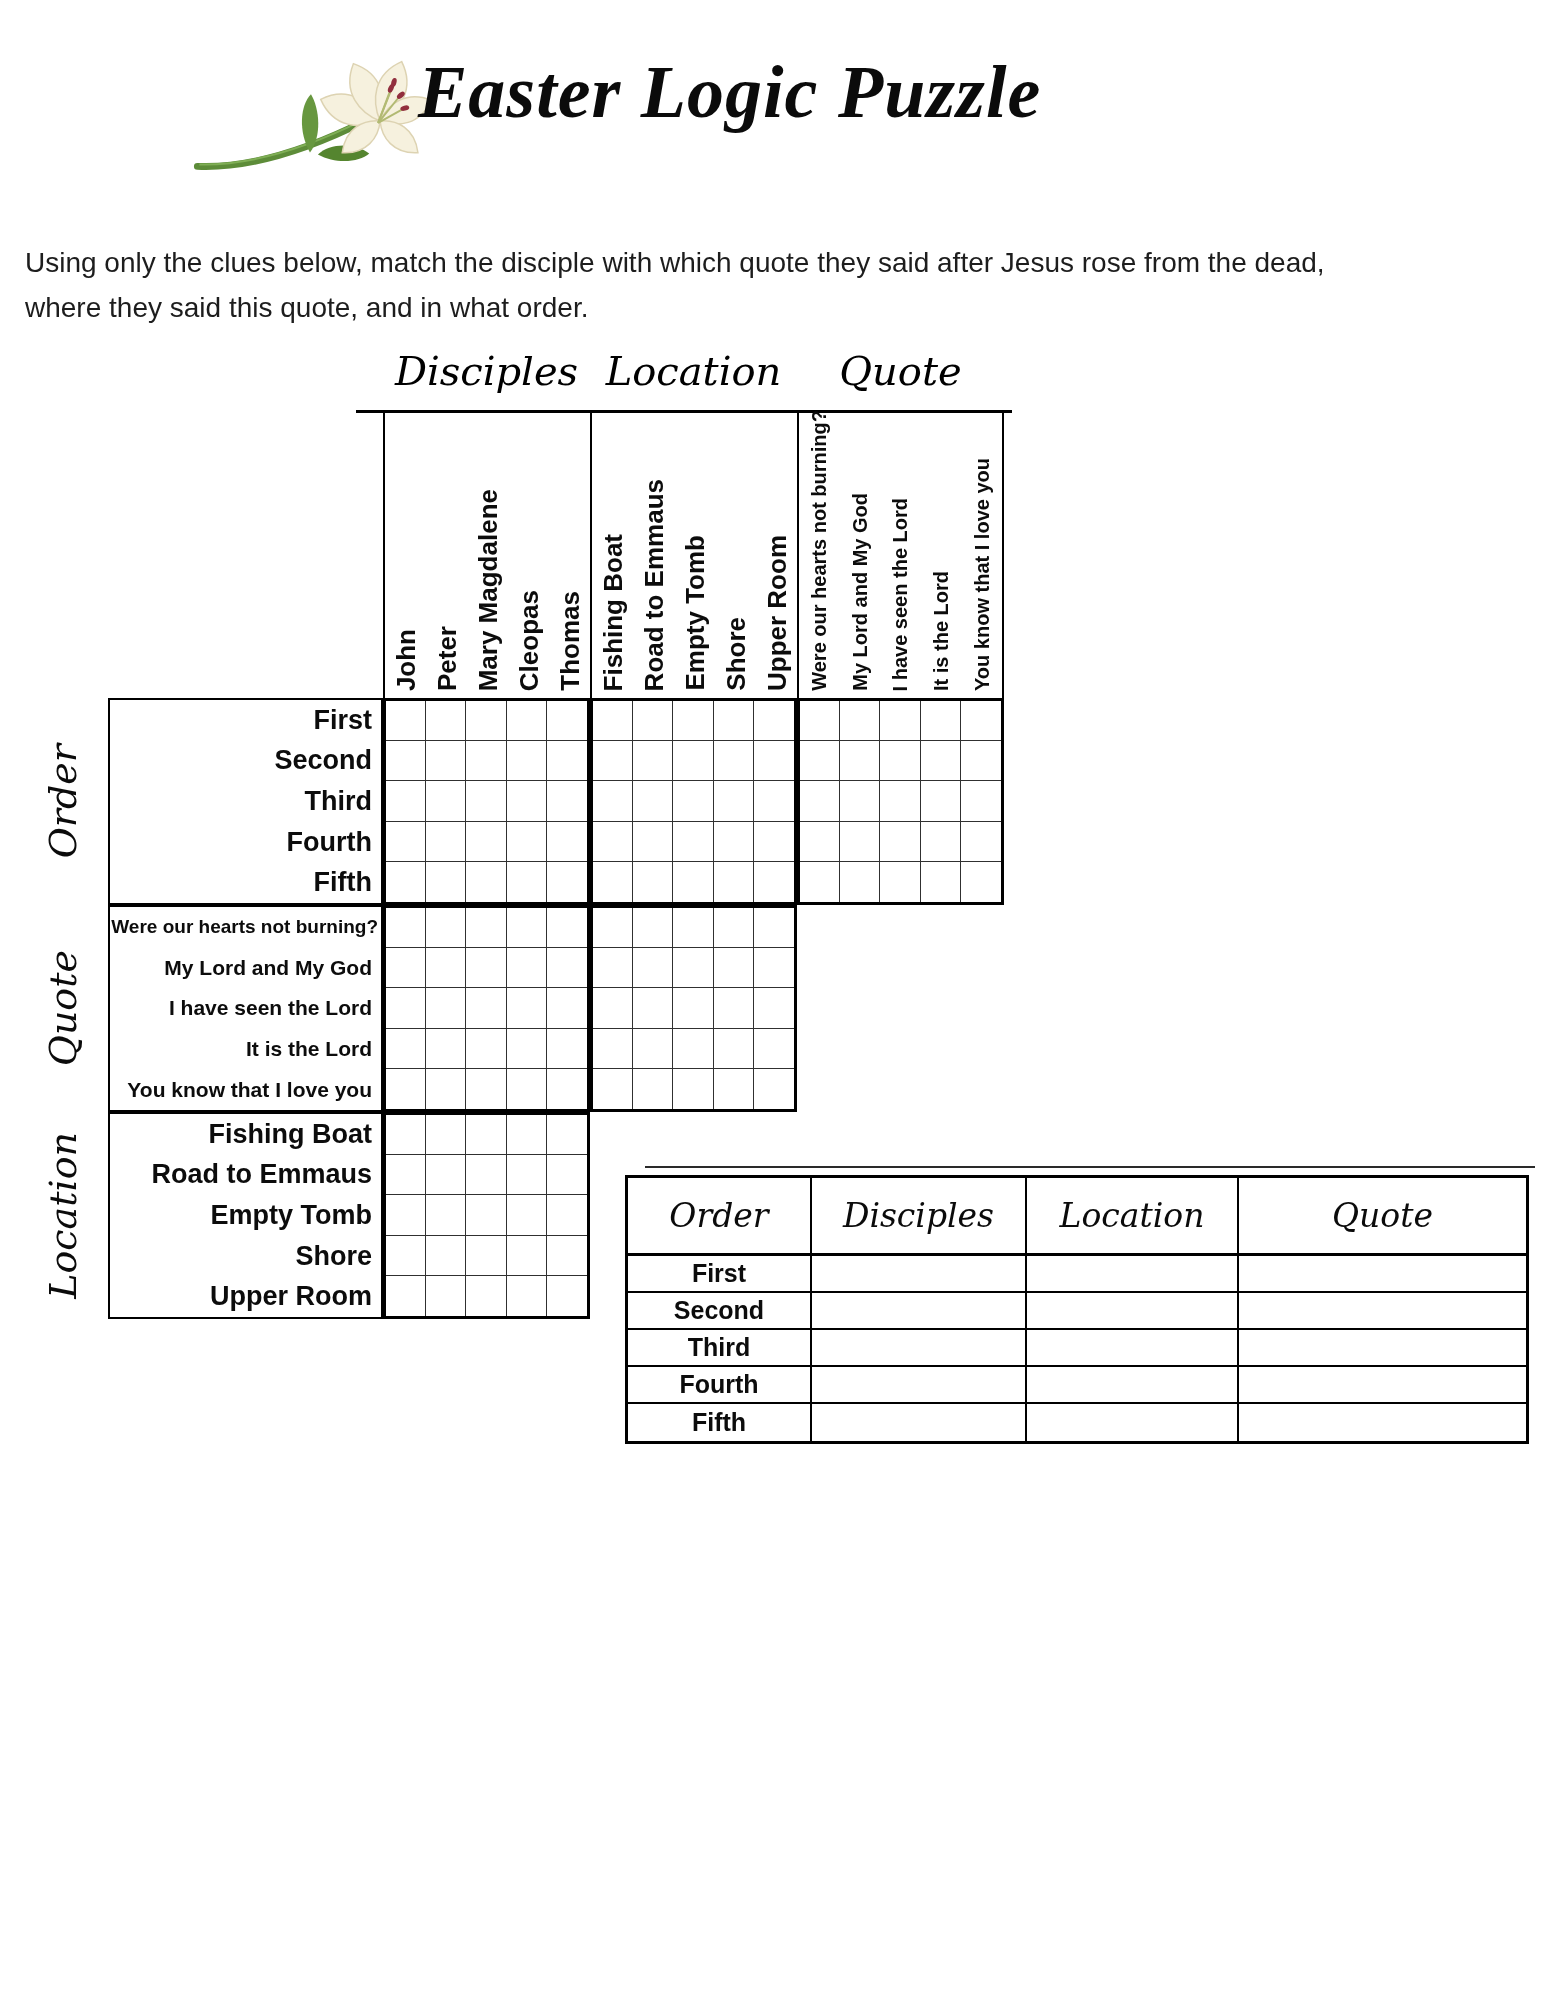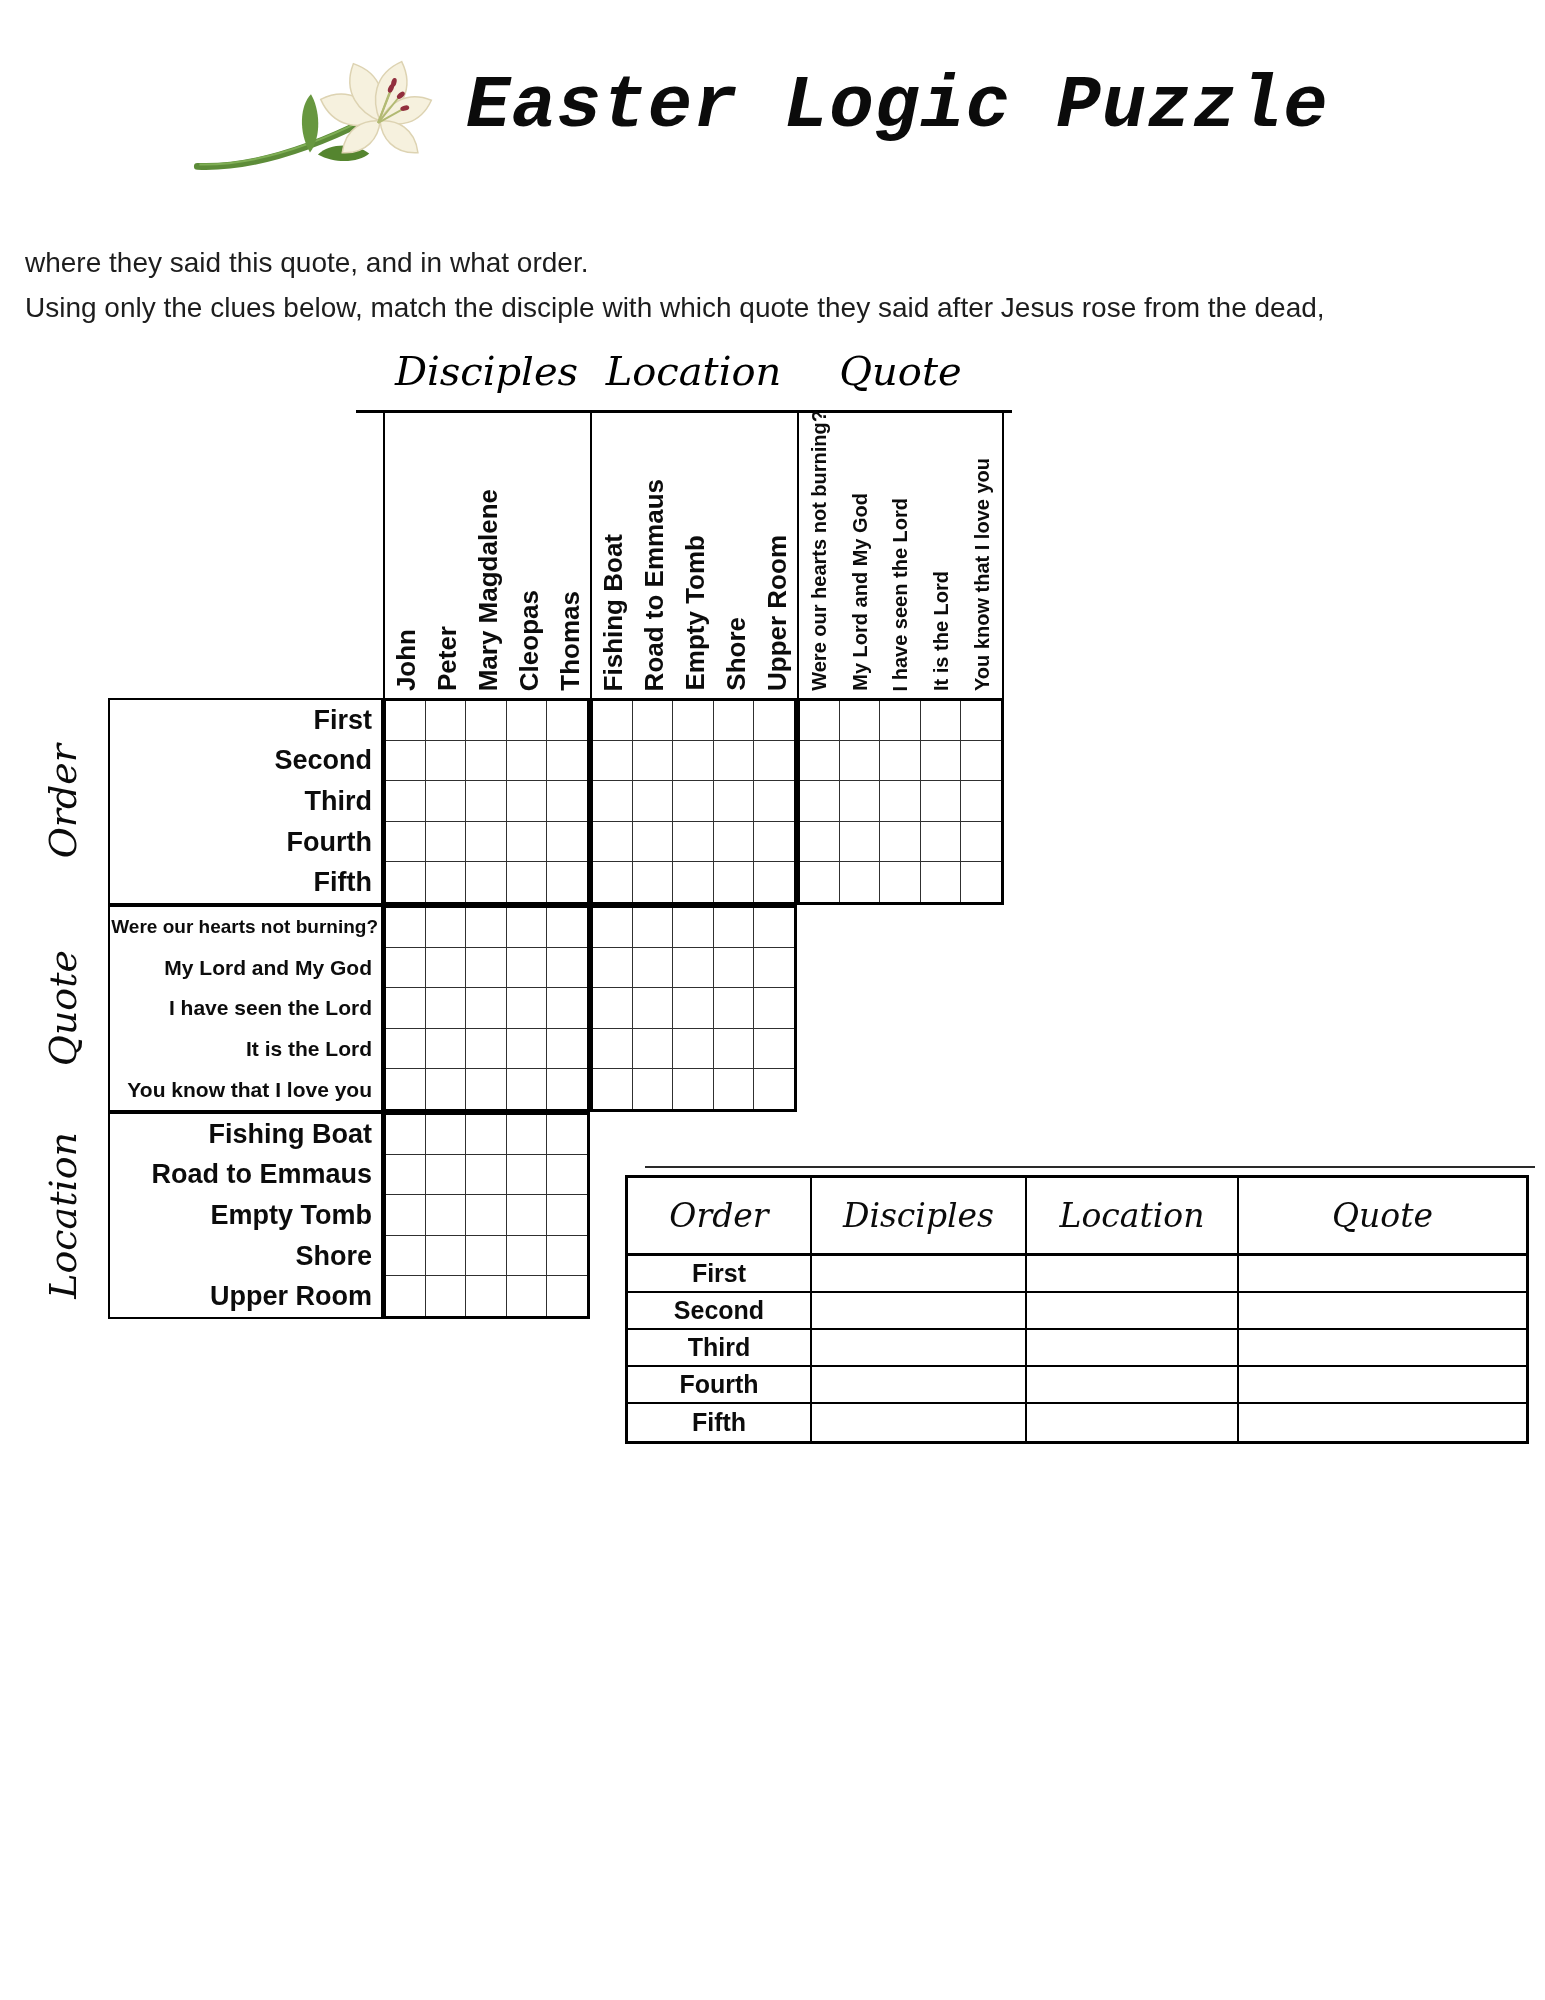--- a/index.html
+++ b/index.html
@@ -3,23 +3,23 @@
 <meta charset="utf-8">
 <style>
   * { box-sizing: border-box; margin: 0; padding: 0; }
   html, body { background: #ffffff; }
   body { width: 1545px; height: 2000px; position: relative;
          font-family: "Liberation Sans", sans-serif; color: #111; }
   .abs { position: absolute; }
 
   
   #lily { left: 148px; top: 38px; width: 320px; height: 158px; }
-  #page-title { left: 418px; top: 64px; font-family: Liberation Mono, monospace;
+  #page-title { left: 418px; top: 50px; font-family: Liberation Serif, serif;
                 font-style: italic; font-size: 74px; color: #0b0b0b;
-                white-space: nowrap; letter-spacing: 1px; margin-left: 48px; }
+                white-space: nowrap; letter-spacing: 1px; }
 
   
   #instructions { left: 25px; top: 240px; font-size: 28px; line-height: 45px;
                   color: #1d1d1d; }
   #instructions div { white-space: nowrap; }
 
   
   .cat { top: 348px; width: 207px; text-align: center;
          font-family: "DejaVu Serif", serif; font-style: italic;
          font-size: 40px; color: #000; }
@@ -118,22 +118,22 @@
       <ellipse cx="244" cy="51" rx="4.6" ry="2.6" transform="rotate(-65 244 51)"></ellipse>
       <ellipse cx="254" cy="58" rx="4.6" ry="2.6" transform="rotate(-40 254 58)"></ellipse>
       <ellipse cx="258" cy="71" rx="4.6" ry="2.6" transform="rotate(-15 258 71)"></ellipse>
       <ellipse cx="247" cy="45" rx="4.6" ry="2.6" transform="rotate(-75 247 45)"></ellipse>
     </g>
   </svg>
   <h1 class="abs" id="page-title">Easter Logic Puzzle</h1>
 </div>
 
 <div class="abs" id="instructions">
+  <div>Using only the clues below, match the disciple with which quote they said after Jesus rose from the dead,</div>
   <div>where they said this quote, and in what order.</div>
-  <div>Using only the clues below, match the disciple with which quote they said after Jesus rose from the dead,</div>
 </div>
 
 <div class="abs" id="grid-layer" style="left:0;top:0;width:1545px;height:1460px;">
   <div class="abs cat" id="cat0">Disciples</div>
   <div class="abs cat" id="cat1">Location</div>
   <div class="abs cat" id="cat2">Quote</div>
   <div class="abs" id="topline"></div>
 
 <div class="hdrblock" style="left: 383px;">
       <div class="colhead">

